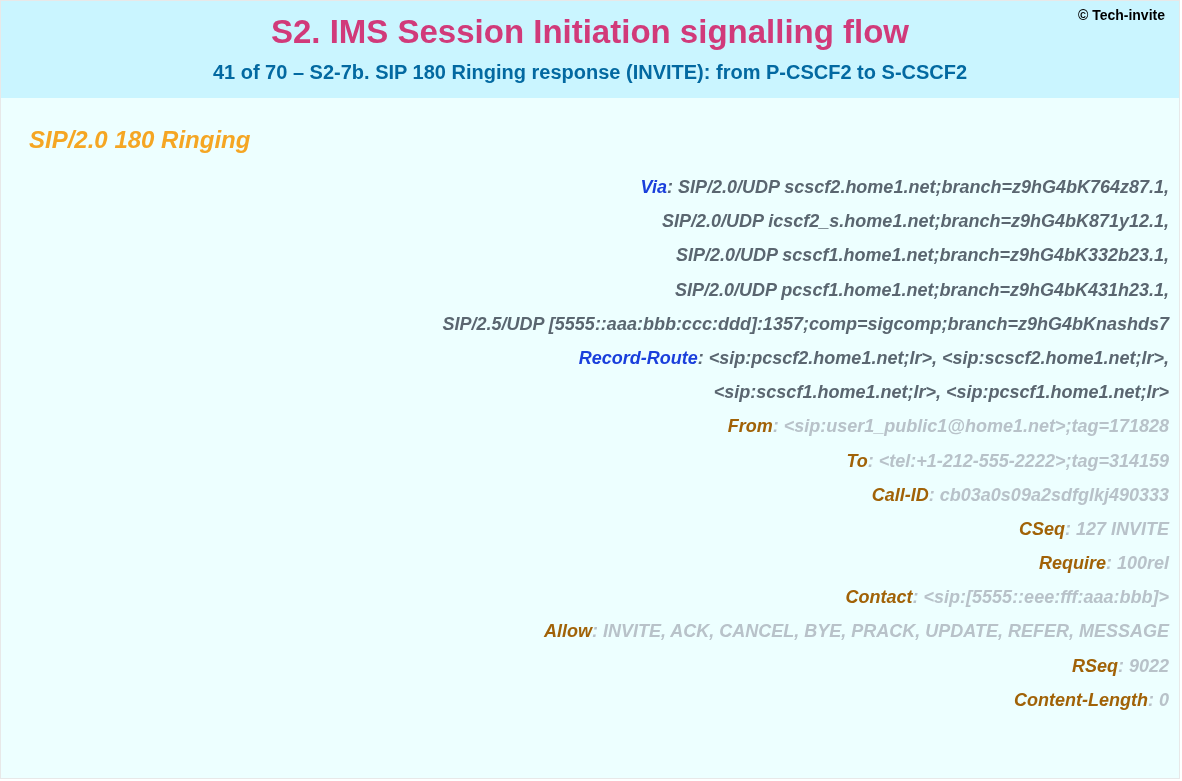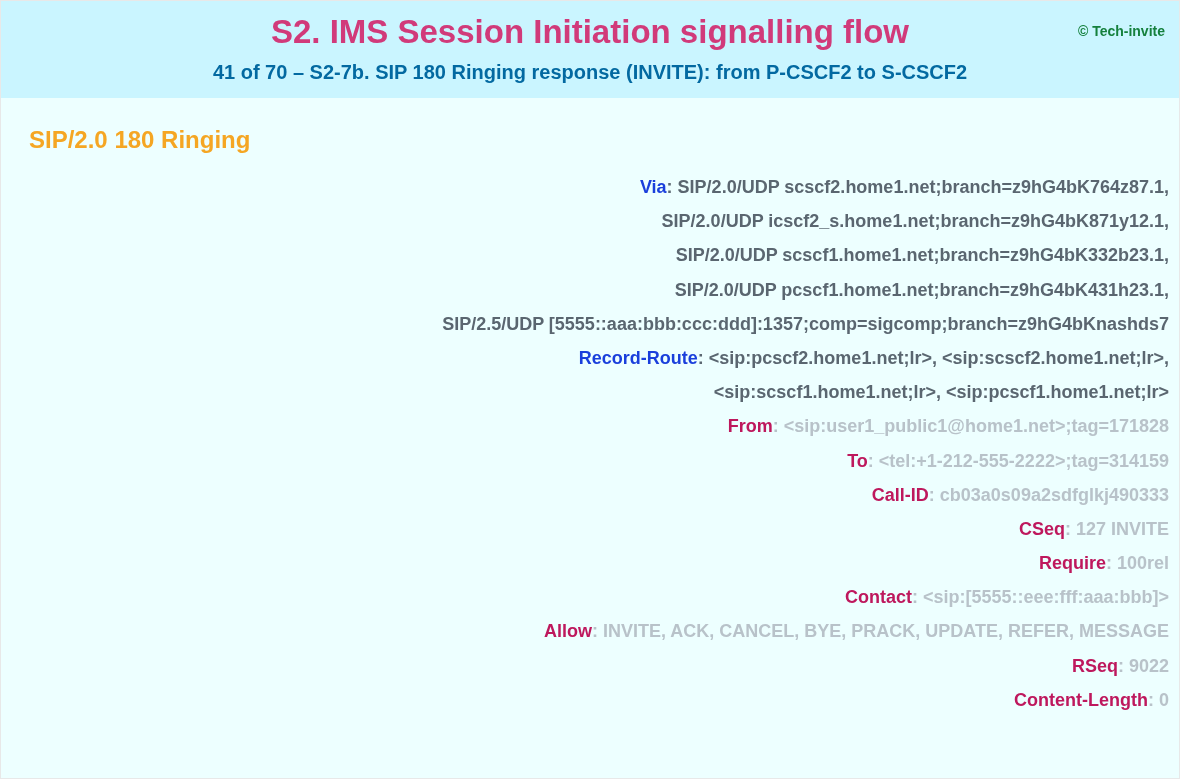--- a/index.html
+++ b/index.html
@@ -20,60 +20,61 @@
     box-sizing: border-box;
   }
   .header {
     position: relative;
     background: #caf5ff;
     padding: 12px 20px 14px 20px;
     text-align: center;
   }
   .copyright {
     position: absolute;
-    top: 22px;
+    top: 6px;
     right: 14px;
     font-size: 14px;
-    color: #15803d;
+    color: #000000;
     font-weight: bold;
   }
   .title {
     font-size: 33px;
     font-weight: bold;
     color: #d13a7a;
     margin-bottom: 10px;
   }
   .subtitle {
     font-size: 20px;
     font-weight: bold;
     color: #0369a1;
     text-align: center;
   }
   .body {
     padding: 28px 10px 10px 28px;
+    font-style: italic;
   }
   .status-line {
     font-size: 24px;
     font-weight: bold;
     color: #f5a623;
     margin-bottom: 16px;
   }
   .hdr-line {
     font-size: 18px;
     font-weight: bold;
     line-height: 1.9;
     color: #5a6670;
     white-space: pre;
     text-align: right;
   }
   .hdr-name-dark {
     color: #1a3fdc;
   }
   .hdr-name-light {
-    color: #be185d;
+    color: #a16207;
   }
   .hdr-val-dark {
     color: #5a6670;
   }
   .hdr-val-light {
     color: #b8c2c9;
   }
   .indent {
     padding-left: 18px;
   }

